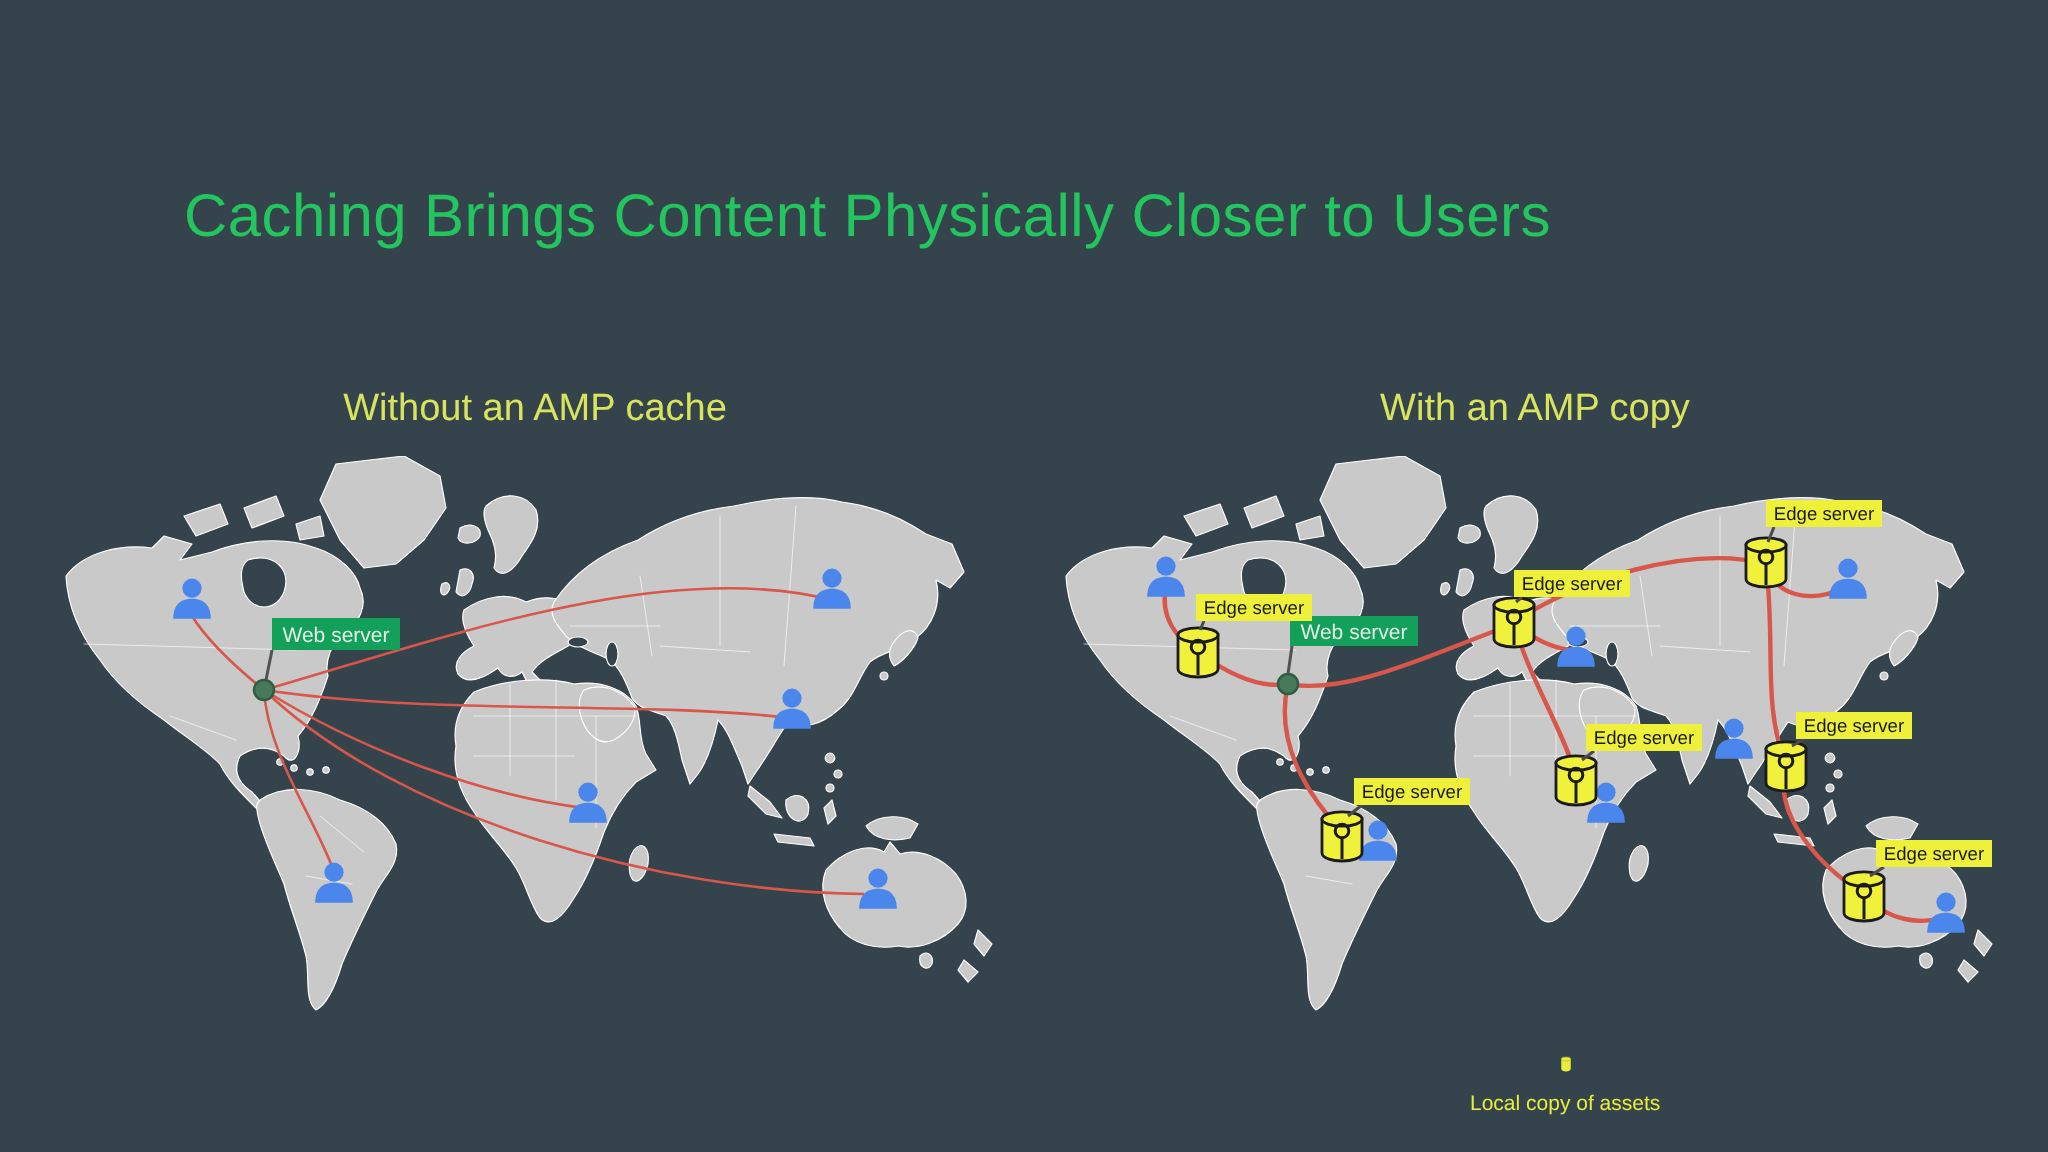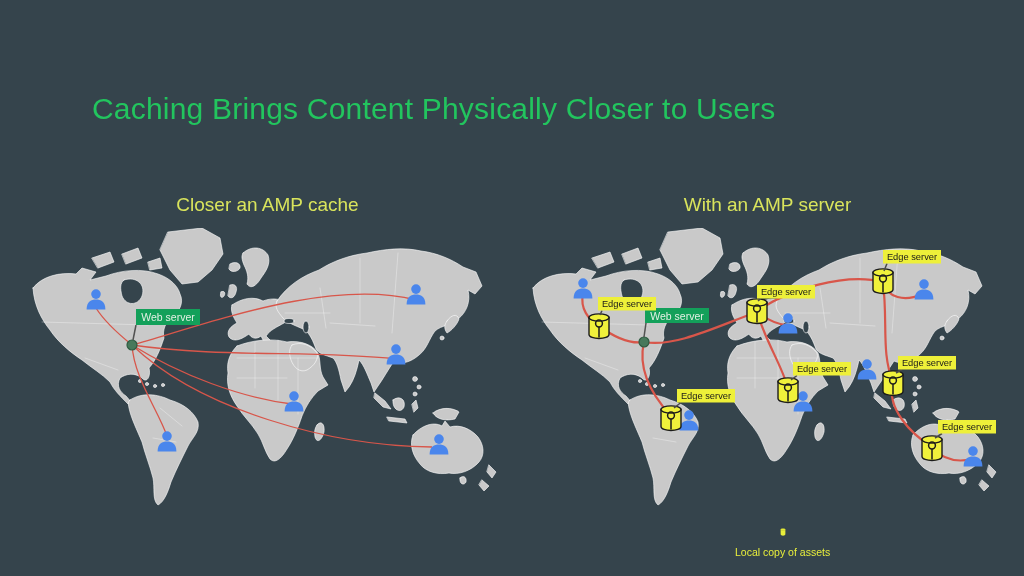--- a/index.html
+++ b/index.html
@@ -28,22 +28,22 @@
   }
   .legend-label{font-size:10.5px;color:#E8EE3B;white-space:nowrap;}
   svg{display:block;}
   text{font-family:"Liberation Sans", sans-serif;}
 </style>
 </head>
 <body>
 
 <div class="title">Caching Brings Content Physically Closer to Users</div>
 
-<div class="subtitle left">Closer an AMP cache</div>
-<div class="subtitle right">With an AMP server</div>
+<div class="subtitle left">Without an AMP cache</div>
+<div class="subtitle right">With an AMP copy</div>
 
 <div class="panel left">
 <svg width="475" height="278" viewBox="0 0 475 278">
   <defs>
 
     <g id="worldmap" fill="#C9C9C9" stroke="#FFFFFF" stroke-width="0.6" stroke-linejoin="round" stroke-linecap="round">
 
       <path d="M138,4 L172,0 L190,10 L193,26 L182,42 L168,54 L152,56 L140,42 L130,22 Z"></path>
 
       <path d="M62,30 L80,24 L84,34 L68,40 Z"></path>

